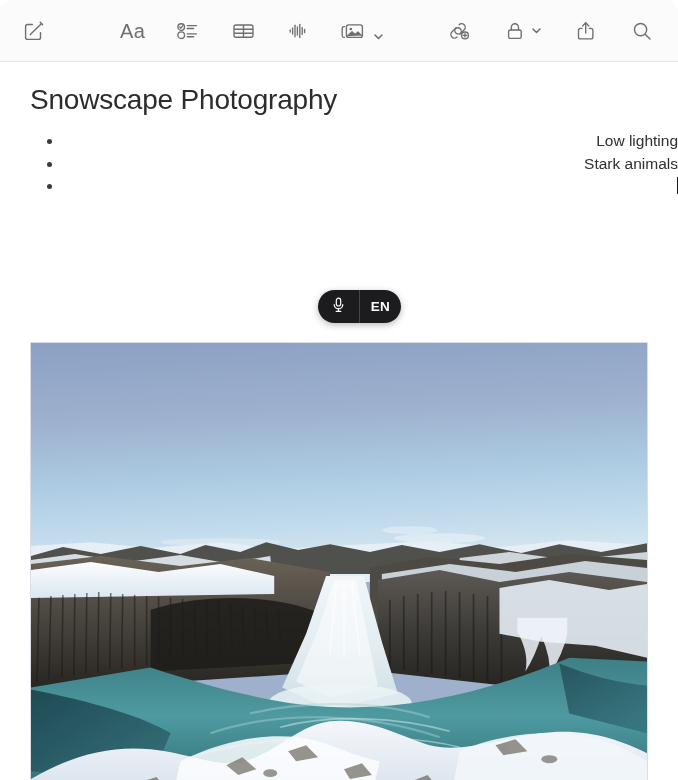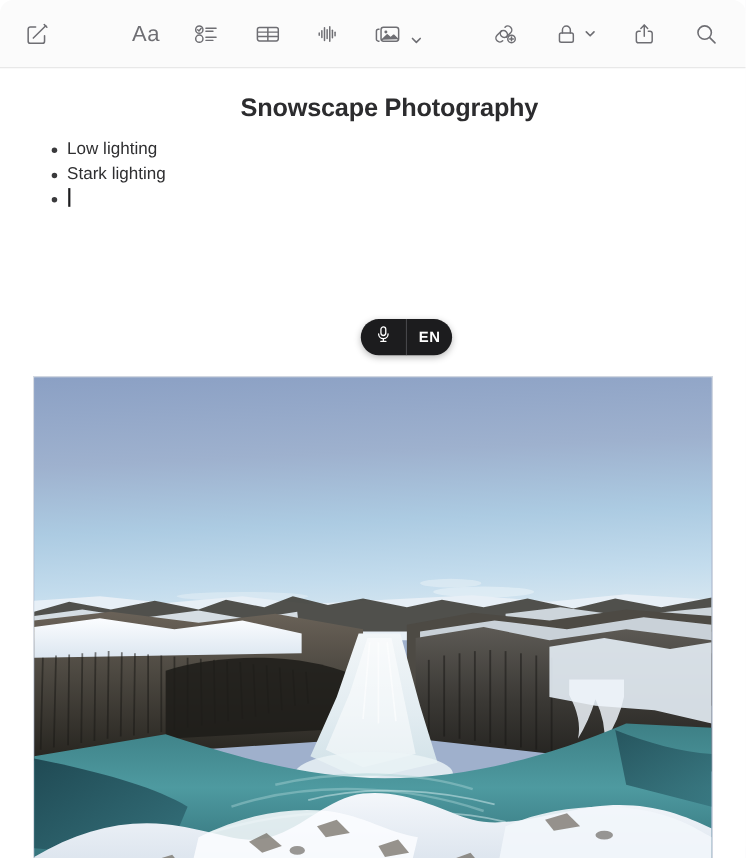--- a/index.html
+++ b/index.html
@@ -64,37 +64,37 @@
   .g-right   { margin-left: auto; margin-right: 24px; gap: 32px; }
 
   
   .note {
     position: relative;
     padding: 0;
   }
   .note-title {
     margin: 0;
     padding: 22px 0 0 30px;
-    font-size: 23px;
-    font-weight: bold;
+    font-size: 28px;
+    font-weight: normal;
     letter-spacing: -0.2px;
     color: #2c2c2e;
-    text-align: center;
   }
   .bullet-list {
     margin: 14px 0 0 0;
     padding: 0 0 0 30px;
     list-style: none;
   }
   .bullet-list li {
     position: relative;
     font-size: 15.5px;
     line-height: 22.5px;
     color: #2f2f31;
     padding-left: 31px;
+    text-align: right;
   }
   .bullet-list li::before {
     content: "";
     position: absolute;
     left: 17px;
     top: 9px;
     width: 5px;
     height: 5px;
     border-radius: 50%;
     background: #3a3a3c;
@@ -105,21 +105,21 @@
     width: 1.5px;
     height: 17px;
     background: #1c1c1e;
     vertical-align: -3px;
     margin-left: 1px;
   }
 
   
   .dictation-pill {
     position: absolute;
-    left: 328px;
+    left: 318px;
     top: 228px;
     width: 83px;
     height: 33px;
     background: #1c1c1e;
     border-radius: 17px;
     display: flex;
     align-items: center;
     box-shadow: 0 2px 7px rgba(0,0,0,0.28);
     overflow: hidden;
   }
@@ -292,21 +292,21 @@
 
     </div>
   </div>
 
   <div class="note">
 
     <h1 class="note-title">Snowscape Photography</h1>
 
     <ul class="bullet-list">
       <li><span>Low lighting</span></li>
-      <li><span>Stark lighting</span></li>
+      <li><span>Stark animals</span></li>
       <li><span class="caret-wrap"><span class="caret"></span></span></li>
     </ul>
 
     <div class="dictation-pill">
       <div class="pill-half">
         <span>
           <svg width="15" height="18" viewBox="0 0 15 18" fill="none" stroke="#ffffff" stroke-width="1.2" stroke-linecap="round">
             <rect x="5.3" y="2.2" width="4.4" height="7.8" rx="2.2"></rect>
             <path d="M3.2 8.6A4.3 4.3 0 0 0 11.8 8.6"></path>
             <path d="M7.5 12.9V15.4"></path>

